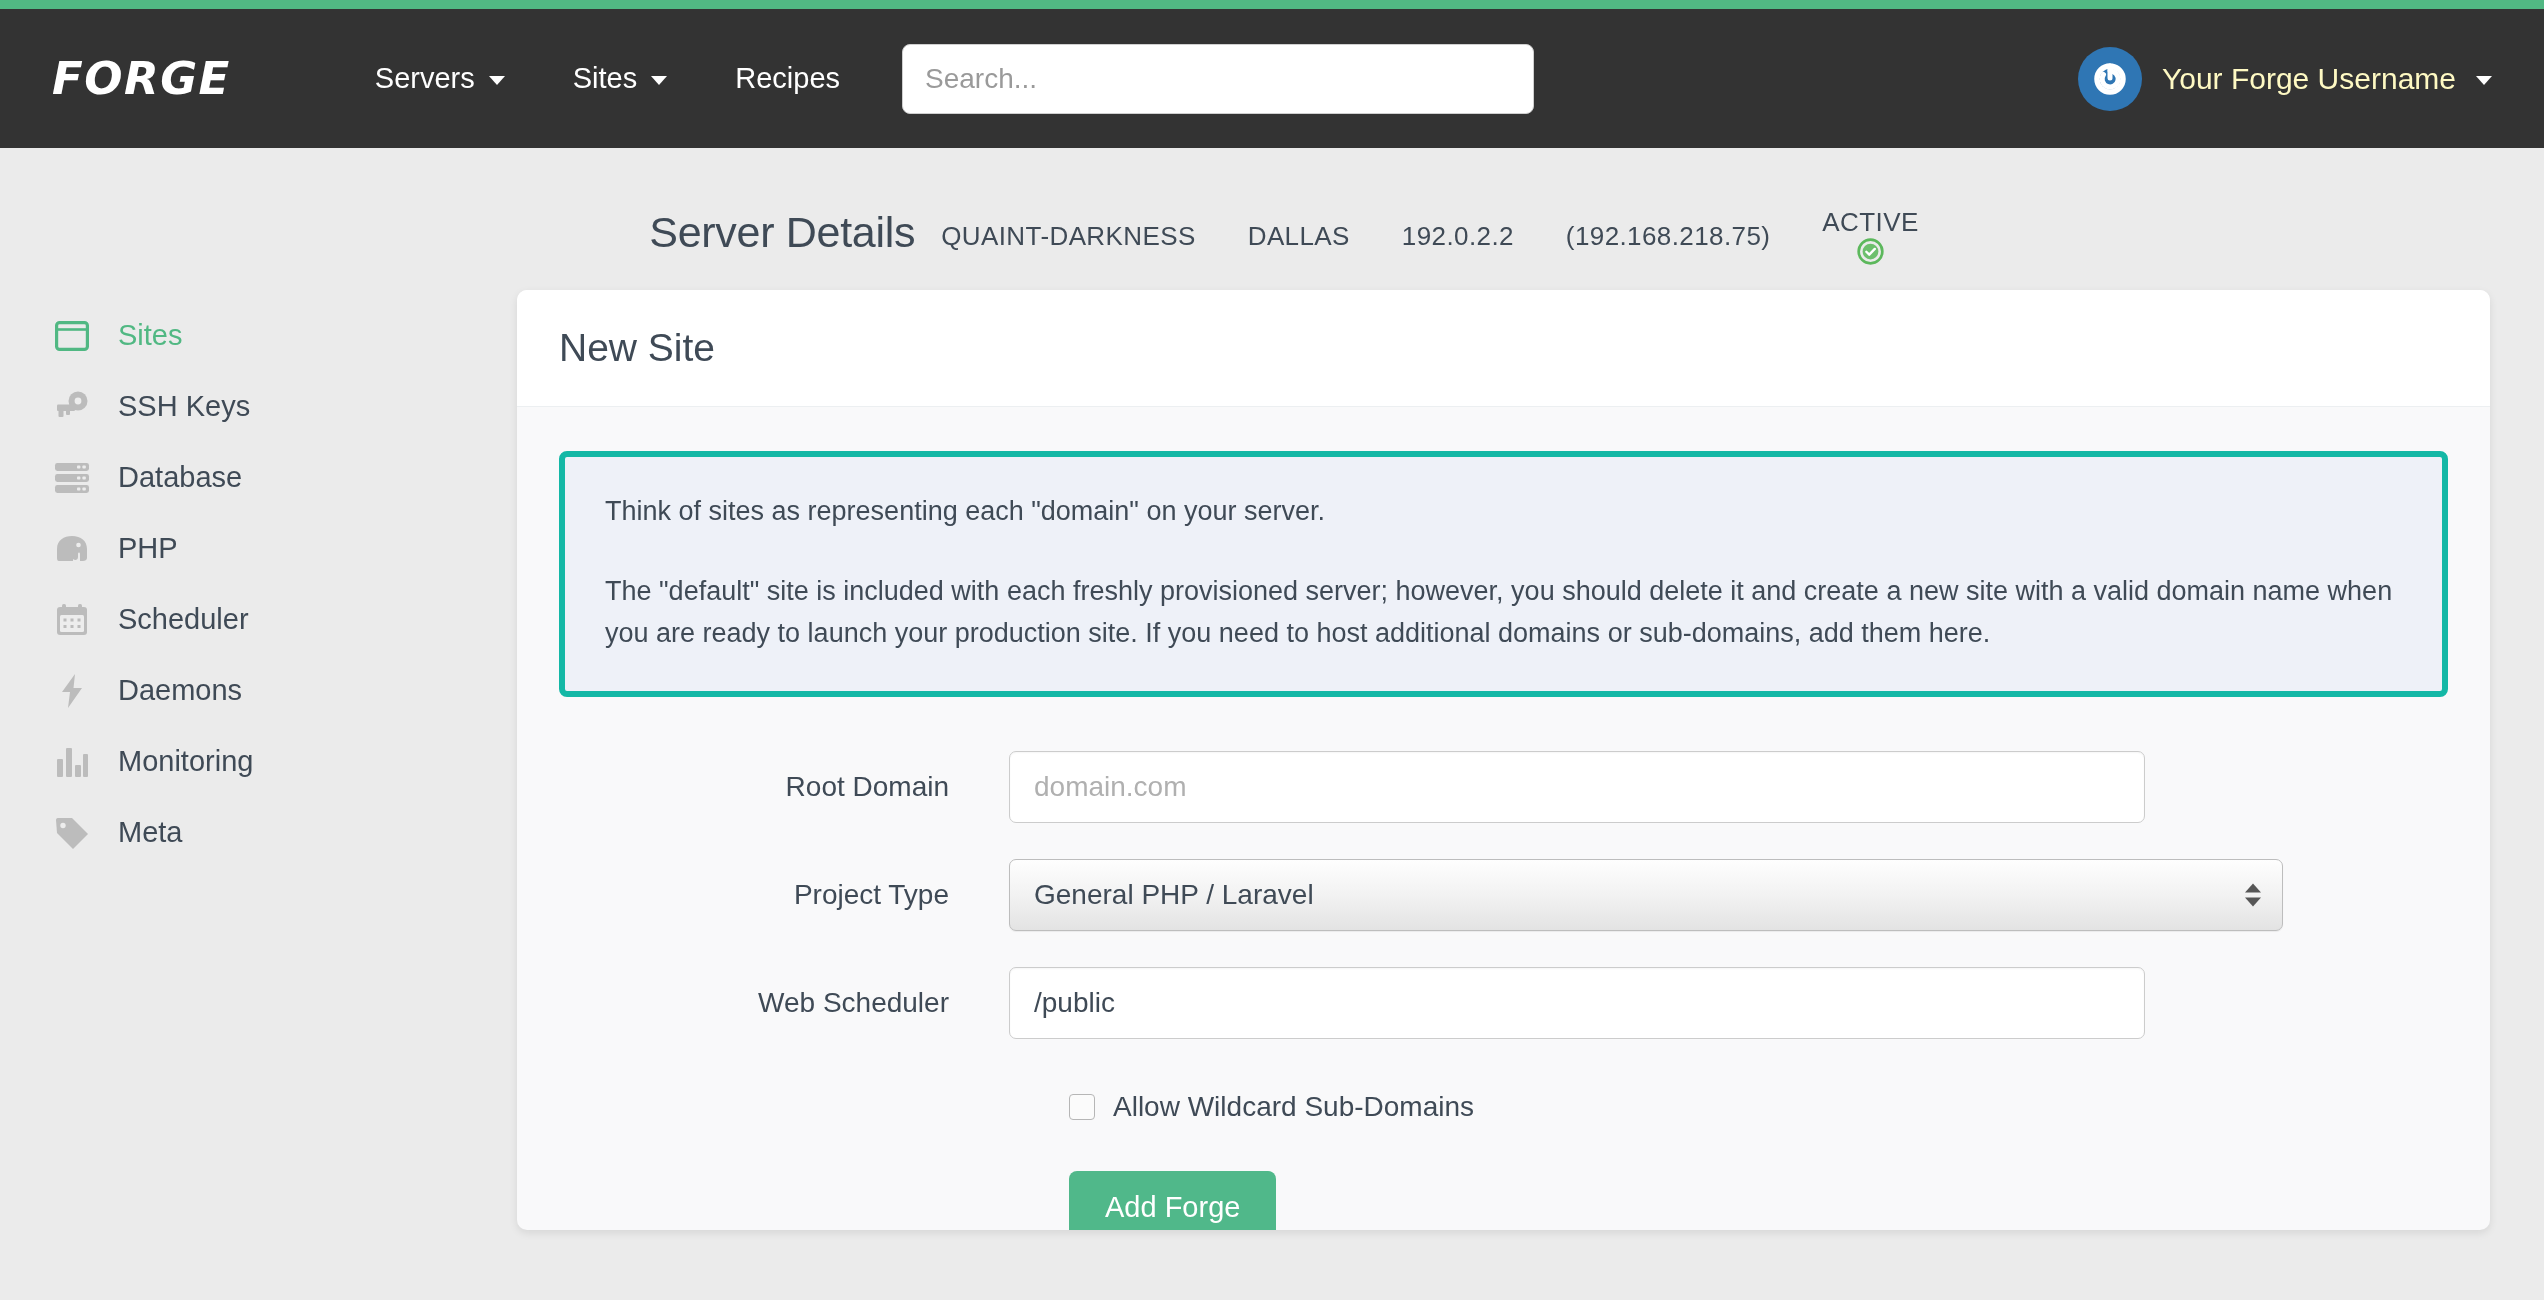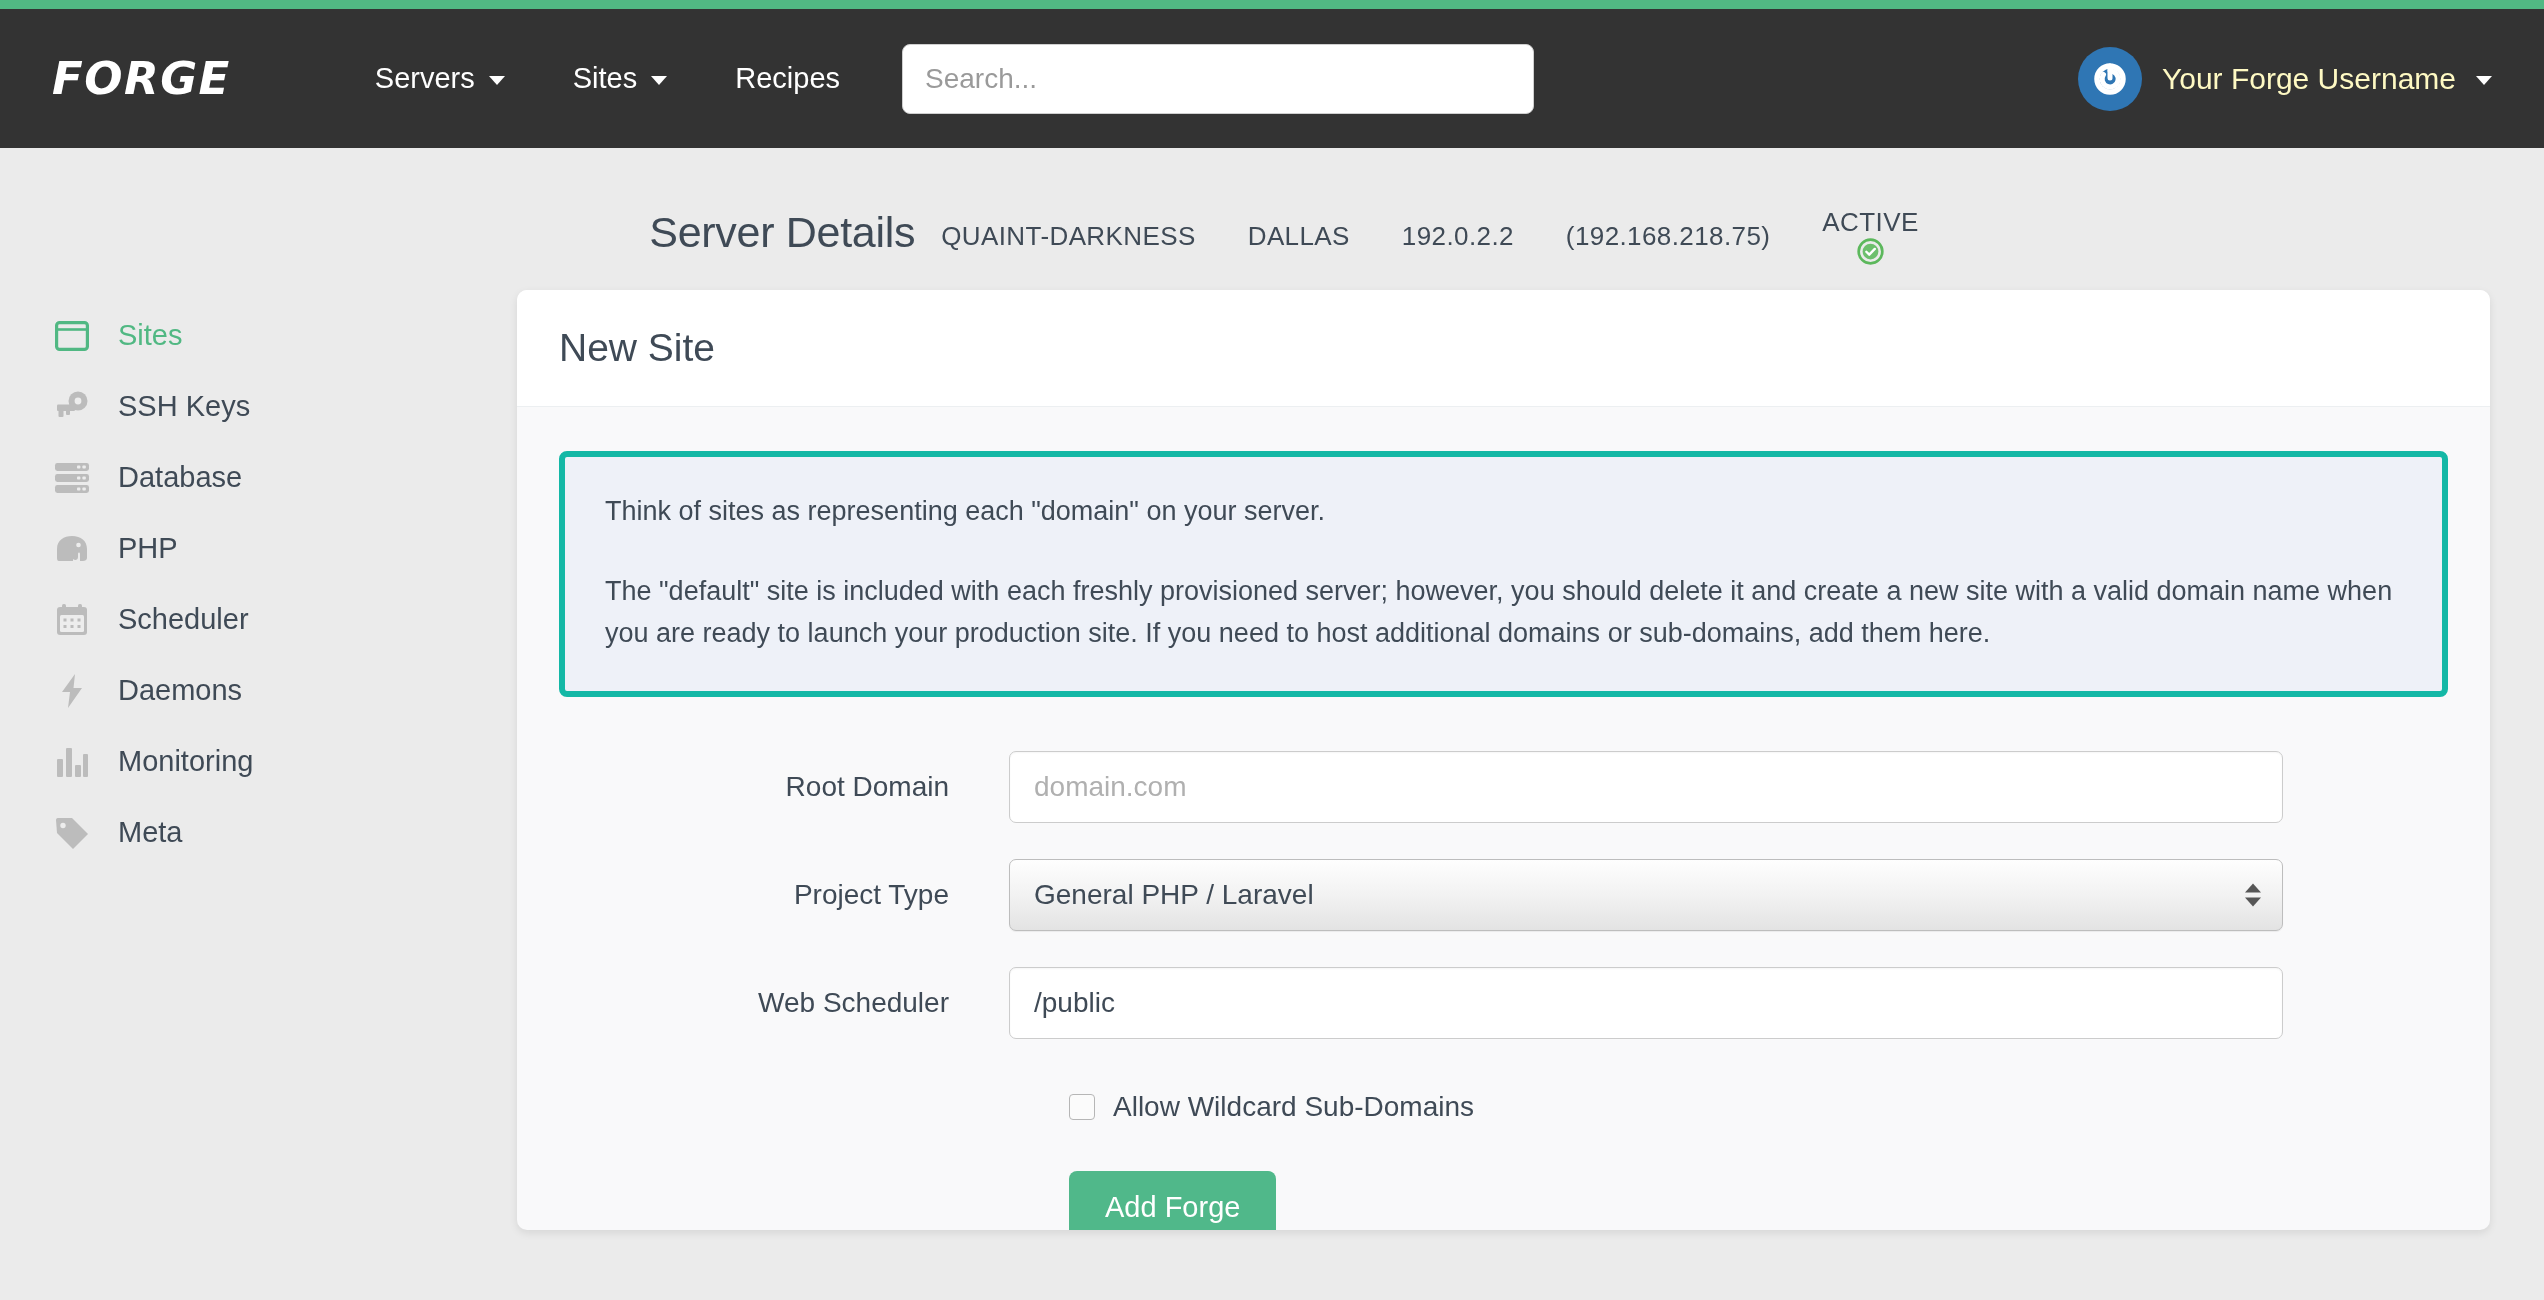--- a/index.html
+++ b/index.html
@@ -179,21 +179,21 @@
   }
   .form-label {
     width: 450px;
     flex: 0 0 450px;
     text-align: right;
     padding-right: 60px;
     font-size: 28px;
     color: #3f4a56;
   }
   .form-control {
-    width: 1274px;
+    width: 1136px;
     height: 72px;
     border: 1px solid #ccc;
     border-radius: 7px;
     background: #ffffff;
     font-size: 28px;
     font-family: "Liberation Sans", sans-serif;
     color: #3f4a56;
     padding: 0 24px;
     outline: none;
     box-shadow: inset 0 1px 2px rgba(0,0,0,0.04);

